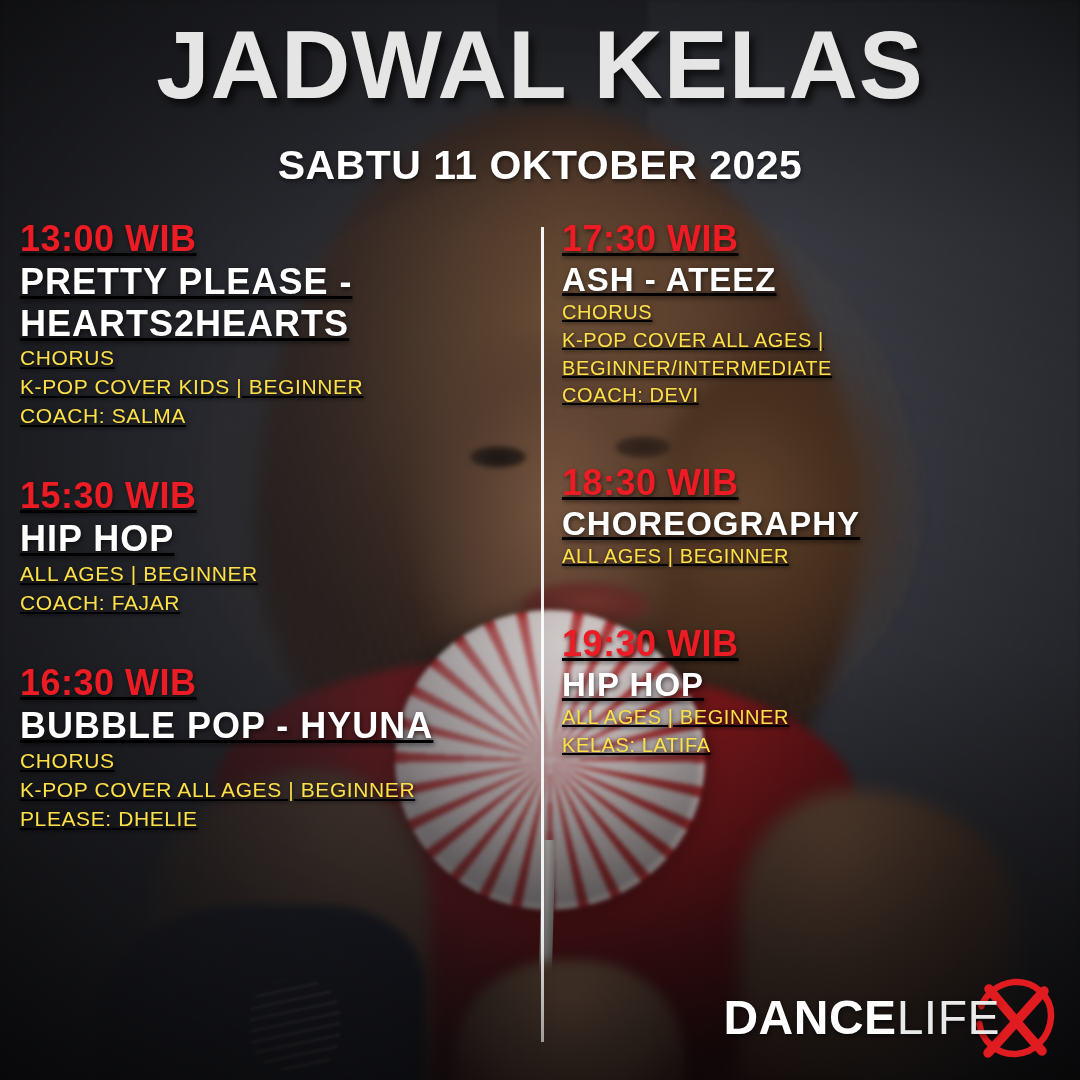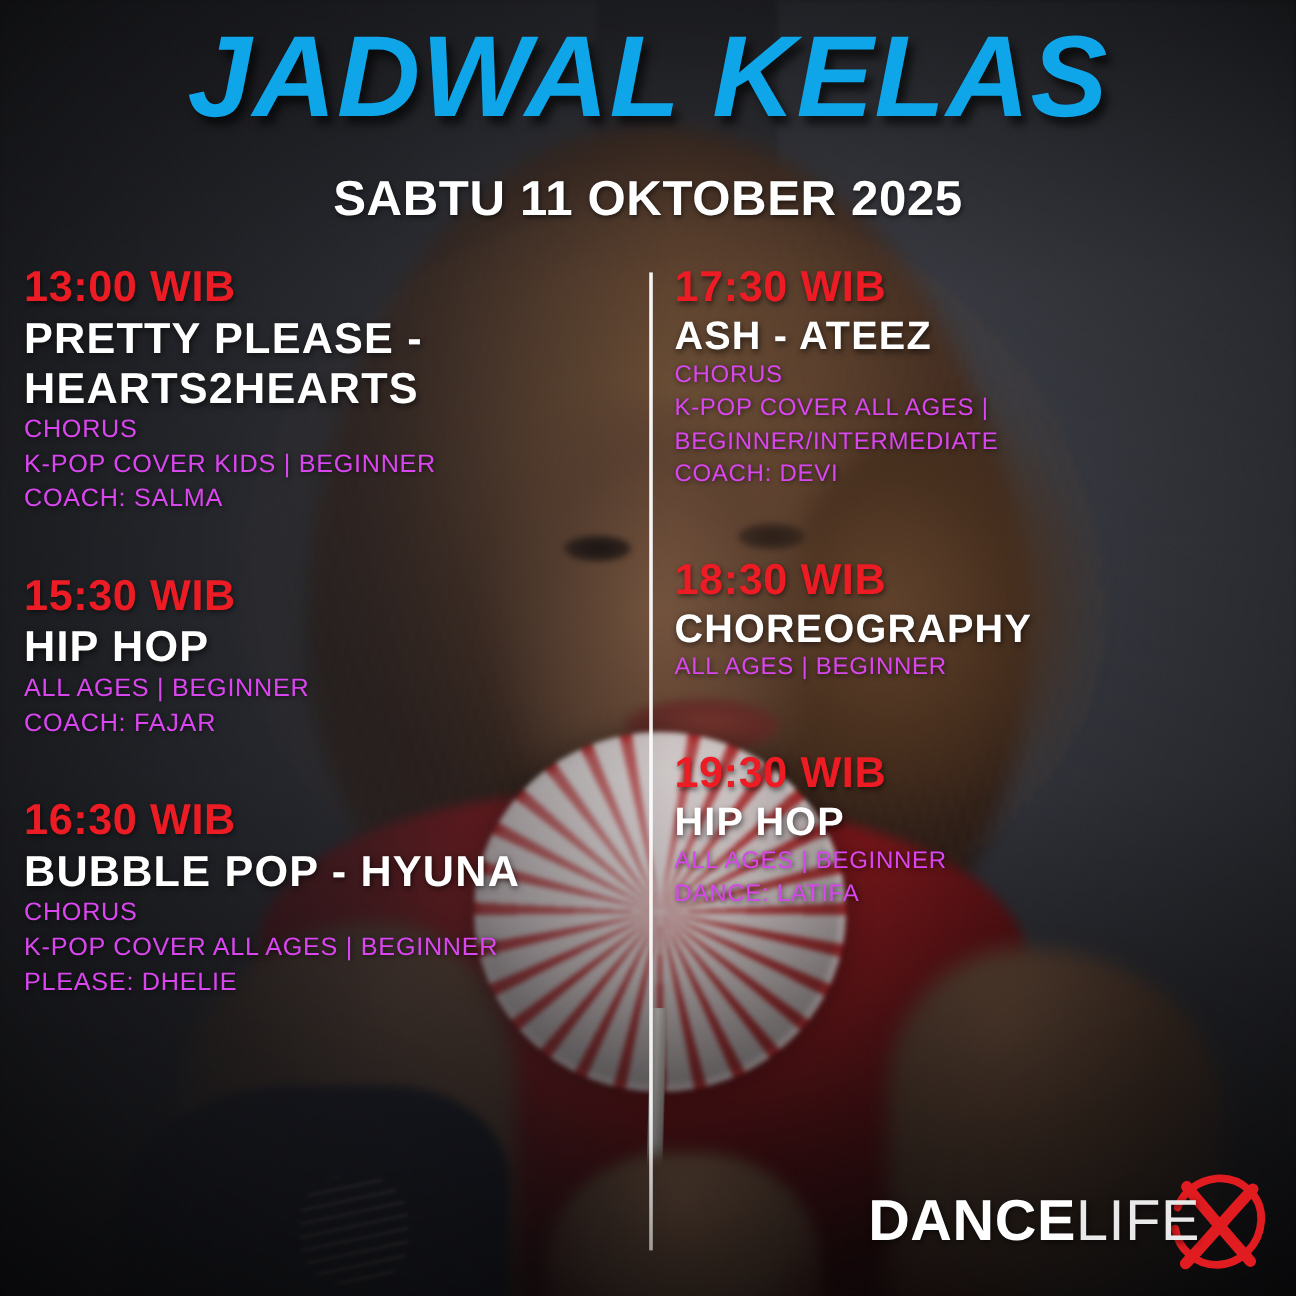--- a/index.html
+++ b/index.html
@@ -157,23 +157,22 @@
   
   .content { position: absolute; inset: 0; }
 
   .title {
     position: absolute;
     left: 0; right: 0; top: 16px;
     text-align: center;
     font-size: 96px;
     line-height: 1.02;
     font-weight: 900;
-    font-style: italic;
     letter-spacing: 1px;
-    color: #0ea5e9;
+    color: #e5e5e5;
     text-shadow: 5px 6px 7px rgba(0,0,0,.62);
     white-space: nowrap;
   }
   .subtitle {
     position: absolute;
     left: 0; right: 0; top: 142px;
     text-align: center;
     font-size: 41px;
     font-weight: 700;
     letter-spacing: .5px;
@@ -181,21 +180,21 @@
     text-shadow: 1px 2px 4px rgba(0,0,0,.55);
   }
 
   .divider {
     position: absolute;
     left: 541px; top: 227px;
     width: 3px; height: 815px;
     background: linear-gradient(180deg, rgba(255,255,255,.95) 0%, rgba(255,255,255,.9) 85%, rgba(255,255,255,.55) 100%);
   }
 
-  .col { position: absolute; }
+  .col { position: absolute; text-decoration: underline; }
   .col-left  { left: 20px;  top: 218px; width: 500px; }
   .col-right { left: 562px; top: 218px; width: 500px; }
 
   .entry { margin-bottom: 44px; }
   .col-right .entry { margin-bottom: 52px; }
 
   .time {
     color: #ed1c24;
     font-weight: 900;
     font-size: 36px;
@@ -207,21 +206,21 @@
     color: #ffffff;
     font-weight: 800;
     font-size: 36px;
     letter-spacing: 1px;
     line-height: 1.15;
     margin-top: 2px;
     text-shadow: 1px 2px 5px rgba(0,0,0,.6);
   }
   .col-right .cls-title { font-size: 33px; }
   .meta {
-    color: #d946ef;
+    color: #fde047;
     font-weight: 500;
     font-size: 21px;
     letter-spacing: .6px;
     line-height: 1.38;
     text-shadow: 1px 1px 4px rgba(0,0,0,.6);
   }
   .col-right .meta { font-size: 20px; }
 
   
   .logo {
@@ -325,21 +324,21 @@
       <div class="entry">
         <div class="time">18:30 WIB</div>
         <div class="cls-title">CHOREOGRAPHY</div>
         <div class="meta">ALL AGES | BEGINNER</div>
       </div>
 
       <div class="entry">
         <div class="time">19:30 WIB</div>
         <div class="cls-title">HIP HOP</div>
         <div class="meta">ALL AGES | BEGINNER</div>
-        <div class="meta">DANCE: LATIFA</div>
+        <div class="meta">KELAS: LATIFA</div>
       </div>
 
     </div>
 
     <div class="logo">
       <div class="logo-text"><span class="logo-dance">DANCE</span><span class="logo-life">LIFE</span></div>
       <div class="logo-x-wrap">
         <svg width="86" height="86" viewBox="0 0 86 86" aria-hidden="true">
           <path d="M43 7 C62 6 80 21 79 42 C78 62 62 79 42 79 C22 79 6 62 7 42 C8 23 24 8 43 7 Z" fill="none" stroke="#e01c20" stroke-width="6.5" stroke-linecap="round" stroke-dasharray="170 18 42 6" stroke-dashoffset="6"></path>
           <path d="M17 14 C32 32 52 56 70 76" stroke="#e01c20" stroke-width="9.5" stroke-linecap="round" fill="none"></path>

